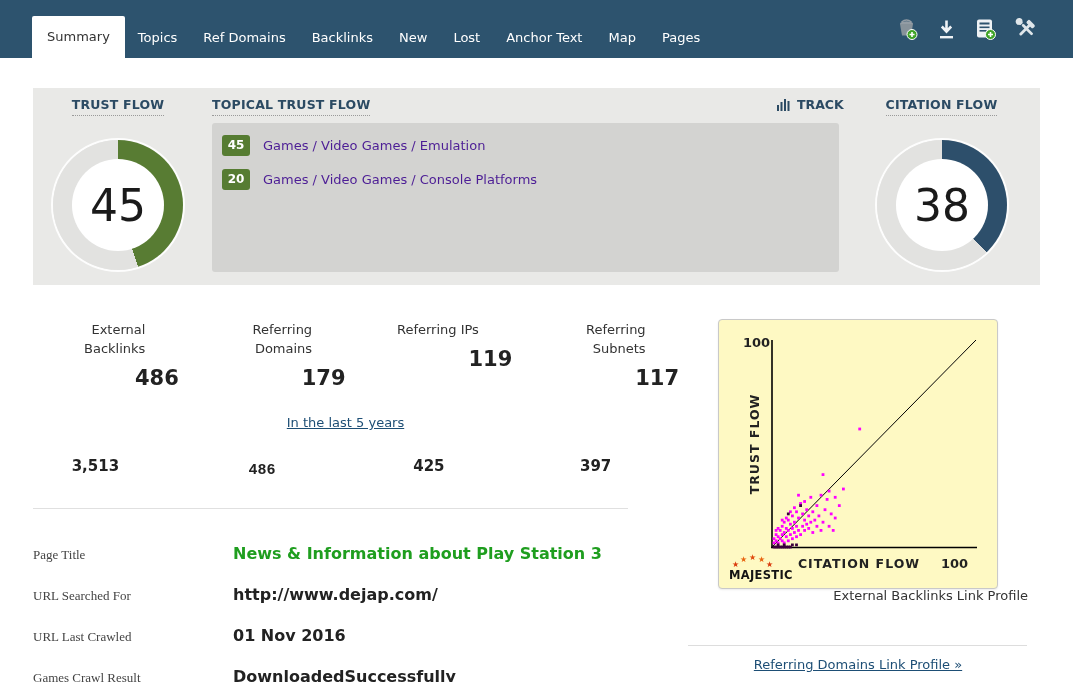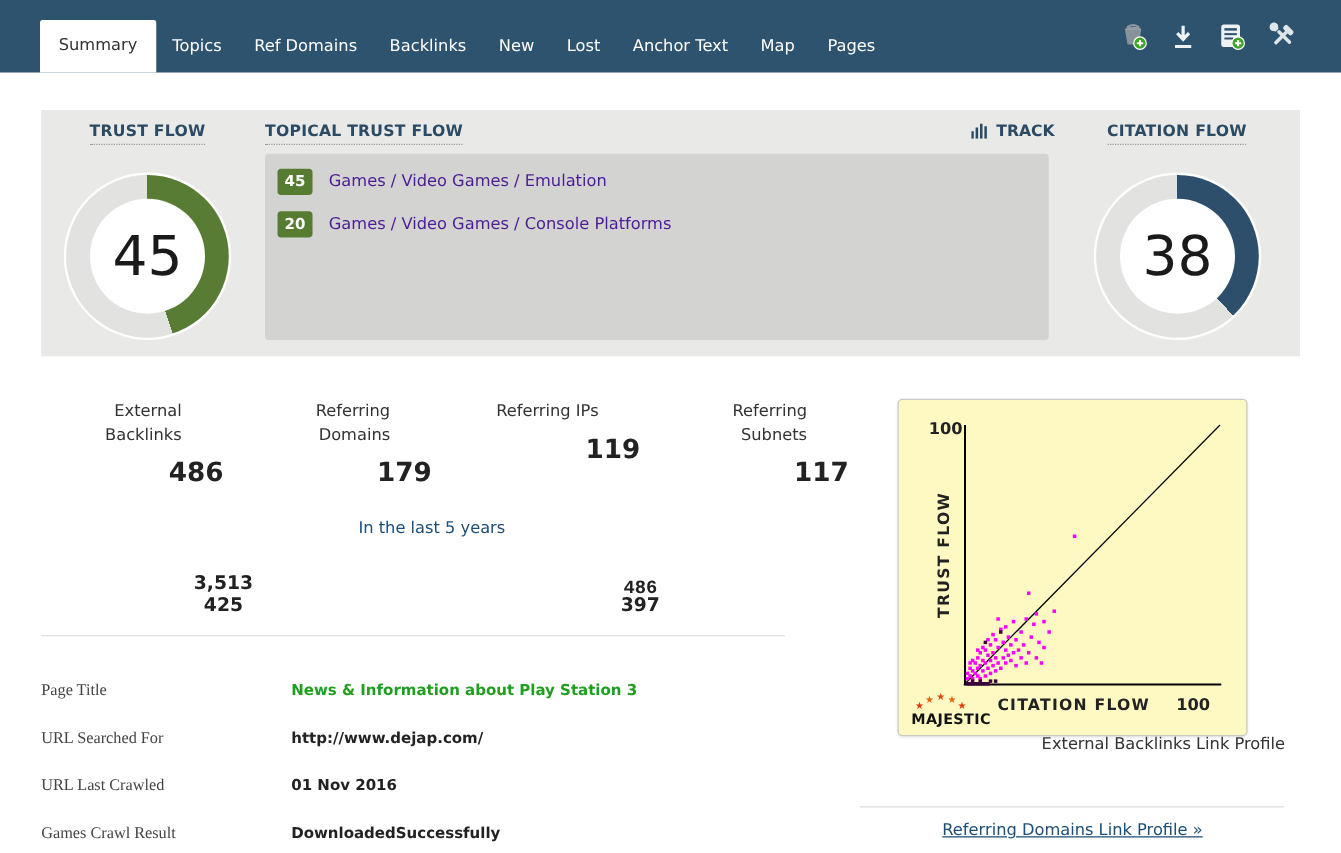--- a/index.html
+++ b/index.html
@@ -37,30 +37,30 @@
   .topical-row { display:flex; align-items:center; margin-bottom:13px; cursor:pointer; }
   .topical-badge { min-width:28px; height:21px; line-height:21px; text-align:center; background:#567c32;
                    color:#fff; font-weight:bold; font-size:12px; border-radius:3px; padding:0 4px; }
   .topical-topic { margin-left:13px; color:#4c1d95; font-size:13px; }
   
   .stats { position:absolute; left:12px; top:320px; width:667px; }
   .stats-grid { display:grid; grid-template-columns:repeat(4,1fr); text-align:right; }
   .stat-label { font-size:13px; color:#333; line-height:19px; width:100px; margin:0 auto; }
   .stat-value { font-size:21px; font-weight:bold; color:#222; margin-top:8px; }
   .years-link-row { text-align:center; margin-top:25px; }
-  .years-link { color:#1d4e75; font-size:13px; cursor:pointer; }
-  .recent-grid { display:grid; grid-template-columns:repeat(2,1fr); text-align:center; margin-top:27px; }
+  .years-link { color:#1d4e75; text-decoration:underline; font-size:13px; cursor:pointer; }
+  .recent-grid { display:grid; grid-template-columns:repeat(4,1fr); text-align:center; margin-top:27px; }
   .recent-value { font-size:15px; font-weight:bold; color:#222; }
   .recent-grid .recent-value:nth-child(2) { transform:translateY(5px);font-family:Liberation Mono, monospace; }
   .left-divider { position:absolute; left:33px; top:508px; width:595px; border-top:1px solid #e0e0e0; }
   
   .details { position:absolute; left:33px; top:544px; width:640px; }
   .detail-row { display:flex; align-items:baseline; margin-bottom:22px; }
   .detail-label { width:200px; font-size:13px; color:#444;font-family:Liberation Serif, serif; }
-  .detail-value { font-size:12px; font-weight:bold; color:#222; }
+  .detail-value { font-size:16px; font-weight:bold; color:#222; }
   .detail-value.green { color:#1f9e1f; }
   
   .chart-card { position:absolute; left:718px; top:319px; width:280px; height:270px; background:#fef9c3;
                 border:1px solid #c9c9c9; border-radius:4px; box-shadow:0 1px 2px rgba(0,0,0,.08); }
   .chart-card svg { display:block; }
   .profile-caption { position:absolute; left:688px; top:588px; width:340px; text-align:right;
                      font-size:13px; color:#333; }
   .profile-divider { position:absolute; left:688px; top:645px; width:339px; border-top:1px solid #ddd; }
   .profile-link-row { position:absolute; left:688px; top:657px; width:340px; text-align:center; }
   .profile-link { color:#1d4e75; text-decoration:underline; font-size:13px; cursor:pointer; }

